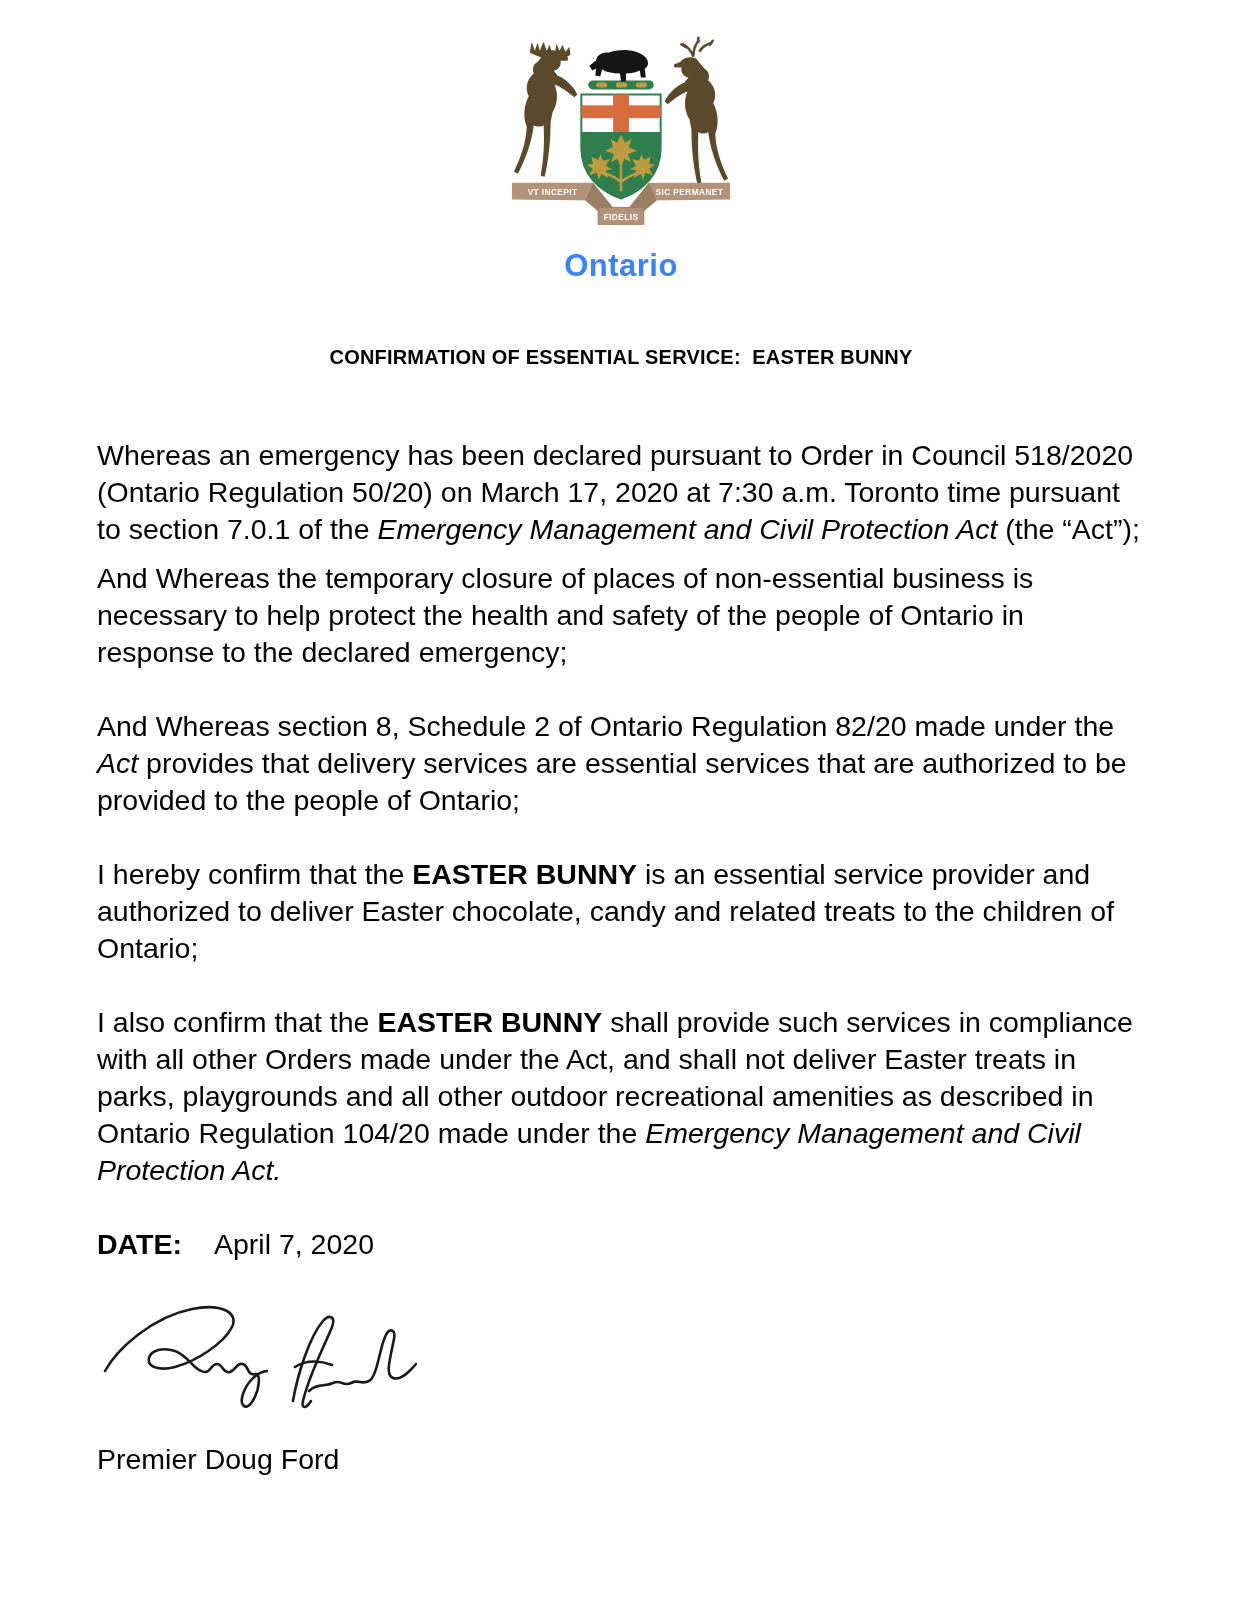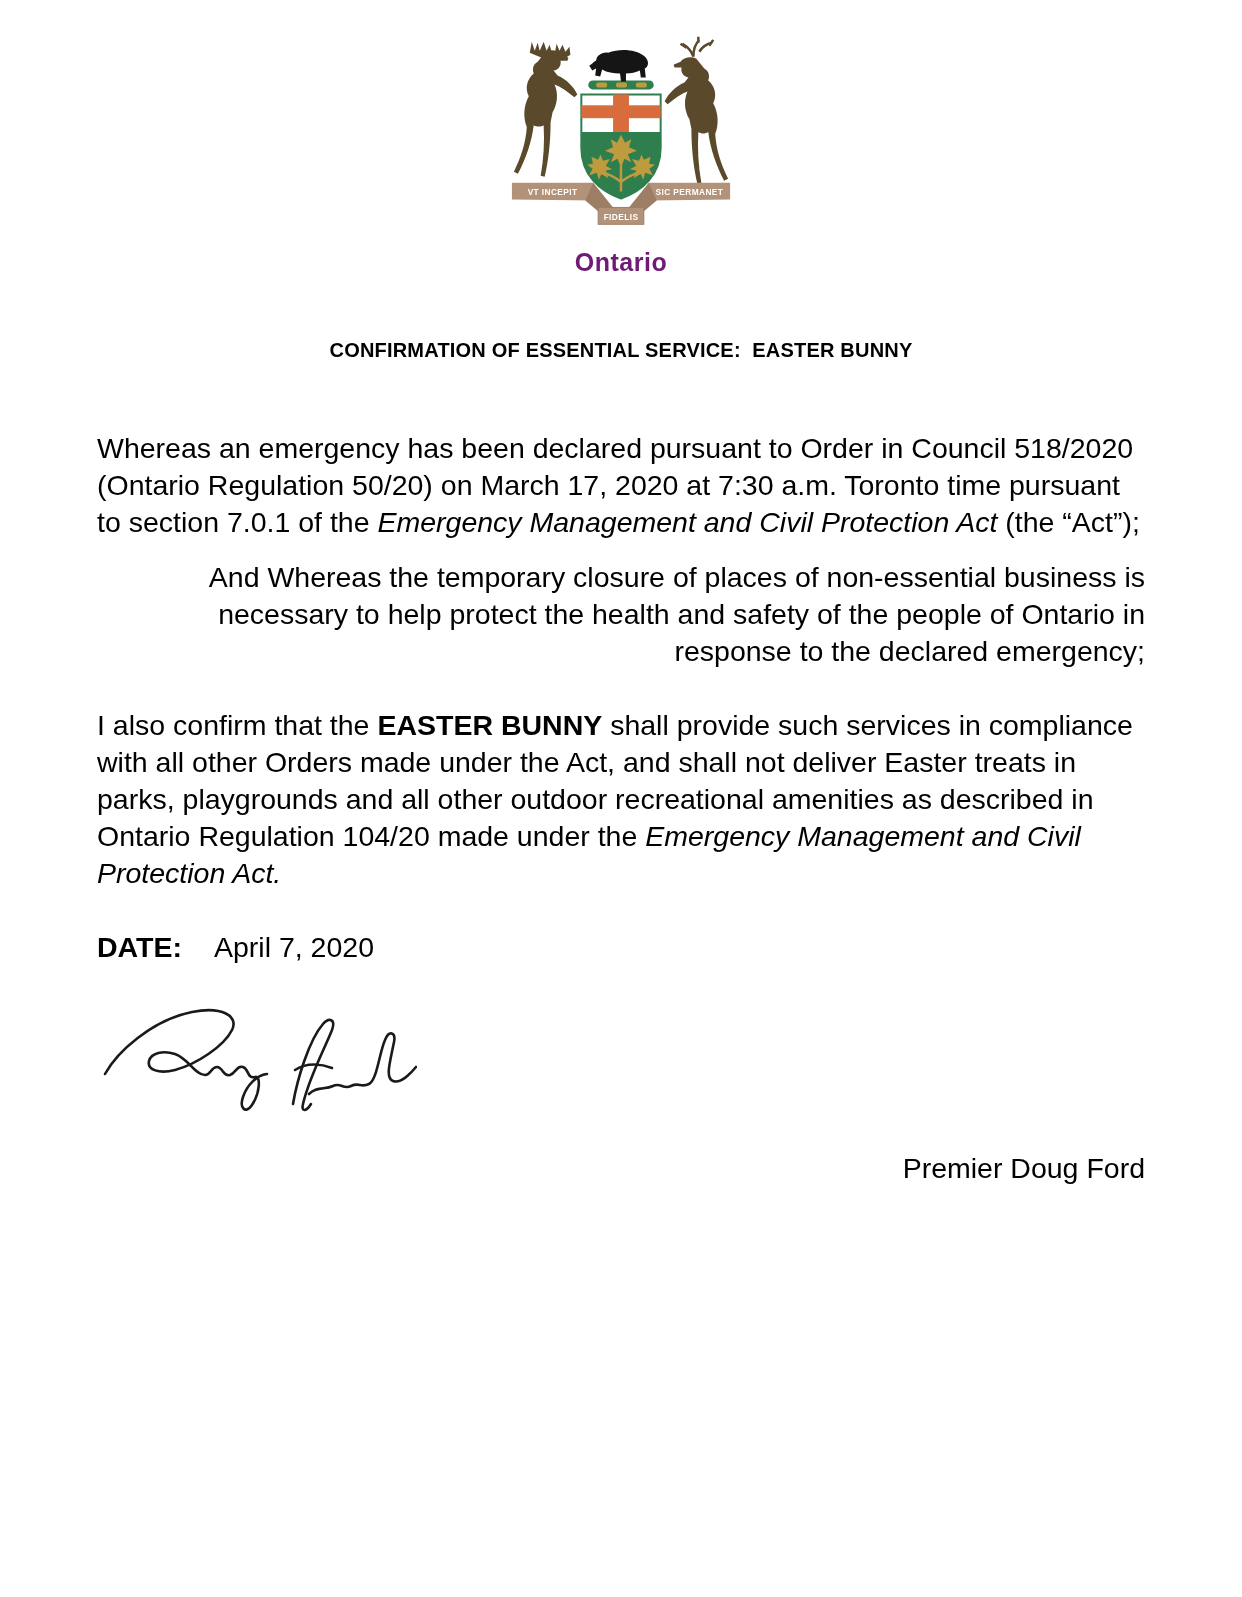--- a/index.html
+++ b/index.html
@@ -8,31 +8,31 @@
     width:1142px;height:1597px;
     margin:0 auto;
     background:#ffffff;
     font-family:"Liberation Sans",sans-serif;
     color:#000;
     overflow:hidden;
   }
   .crest{padding-top:34px;text-align:center;}
   .coa{display:block;margin:0 auto;}
   .wordmark{
-    font-size:25px;font-weight:bold;color:#701a75;
+    font-size:31px;font-weight:bold;color:#3b82f6;
     margin-top:2px;letter-spacing:0.5px;
   }
   .title{
     font-size:20px;font-weight:bold;text-align:center;
     margin:62px 40px 0;
     white-space:pre-wrap;letter-spacing:0.2px;
   }
   .body-text{margin:0 47px;font-size:28.5px;line-height:37px;}
   .body-text p{margin:37px 0 0;}
-  .body-text p.tight{margin-top:18px;text-align:right;}
+  .body-text p.tight{margin-top:12px;}
   .body-text p.first{margin-top:68px;}
   .run-bold{font-weight:bold;}
   .run-italic{font-style:italic;}
   .date-value{margin-left:32px;}
   .sig-block{margin-top:16px;height:150px;}
   .signatory{margin-top:2px;}
   .motto-text{
     font-family:"Liberation Sans",sans-serif;
     font-weight:bold;fill:#ffffff;
     font-size:8.4px;letter-spacing:0.4px;
@@ -111,20 +111,22 @@
       </g>
     </svg>
     <div class="wordmark">Ontario</div>
   </div>
 
   <h1 class="title">CONFIRMATION OF ESSENTIAL SERVICE:  EASTER BUNNY</h1>
 
   <div class="body-text">
     <p class="first"><span>Whereas an emergency has been declared pursuant to Order in Council 518/2020 (Ontario Regulation 50/20) on March 17, 2020 at 7:30 a.m. Toronto time pursuant to section 7.0.1 of the </span><span class="run-italic">Emergency Management and Civil Protection Act</span><span> (the “Act”);</span></p>
     <p class="tight"><span>And Whereas the temporary closure of places of non-essential business is necessary to help protect the health and safety of the people of Ontario in response to the declared emergency;</span></p>
+    <p><span>And Whereas section 8, Schedule 2 of Ontario Regulation 82/20 made under the </span><span class="run-italic">Act</span><span> provides that delivery services are essential services that are authorized to be provided to the people of Ontario;</span></p>
+    <p><span>I hereby confirm that the </span><span class="run-bold">EASTER BUNNY</span><span> is an essential service provider and authorized to deliver Easter chocolate, candy and related treats to the children of Ontario;</span></p>
     <p><span>I also confirm that the </span><span class="run-bold">EASTER BUNNY</span><span> shall provide such services in compliance with all other Orders made under the Act, and shall not deliver Easter treats in parks, playgrounds and all other outdoor recreational amenities as described in Ontario Regulation 104/20 made under the </span><span class="run-italic">Emergency Management and Civil Protection Act.</span></p>
 
     <p><span class="run-bold">DATE:</span><span class="date-value">April 7, 2020</span></p>
 
 
     <div class="sig-block">
       <svg width="320" height="150" viewBox="0 0 320 150">
         <g fill="none" stroke="#1a1a1a" stroke-width="2.6" stroke-linecap="round" stroke-linejoin="round">
           <path d="M8,92 C20,70 55,38 95,30 C125,24 142,34 135,48
                    C127,64 100,82 78,88 C62,92 50,88 52,79

